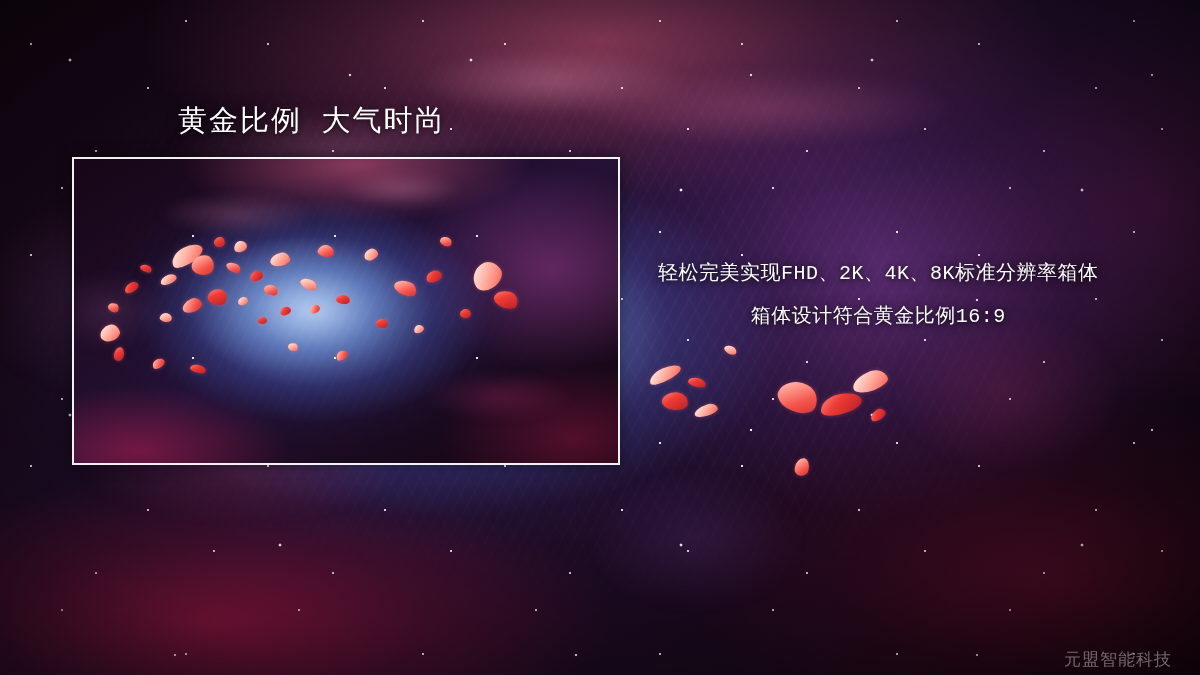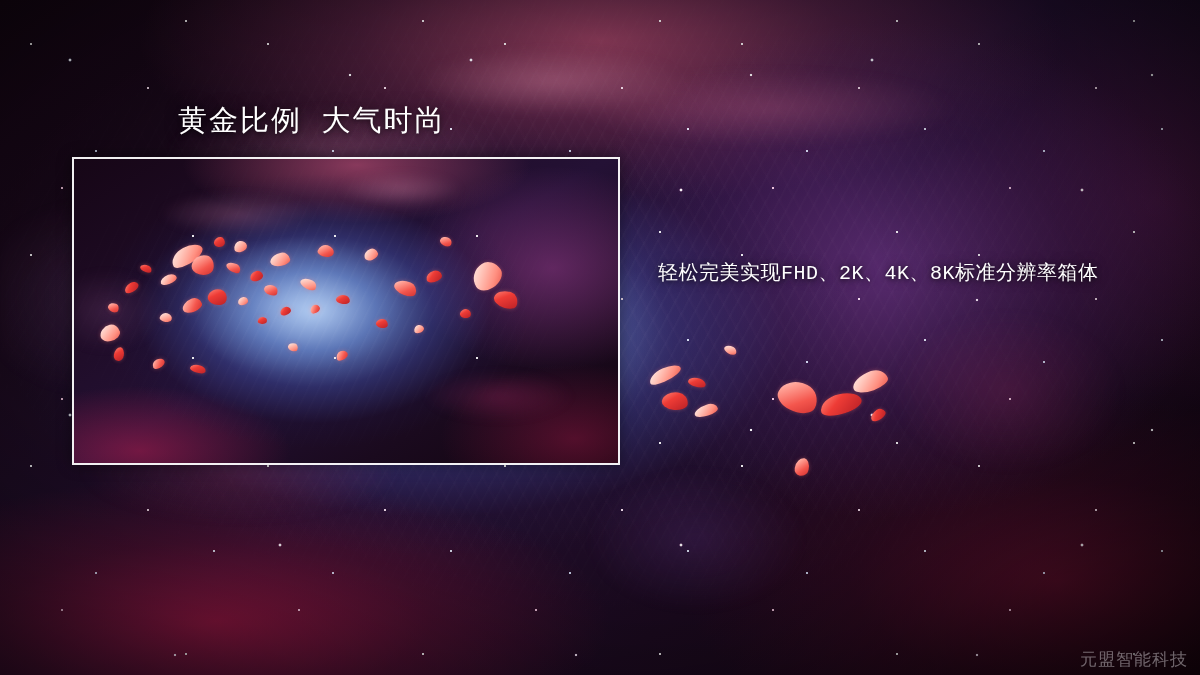--- a/index.html
+++ b/index.html
@@ -303,17 +303,18 @@
         <div class="petal deep" style="left: 386px; top: 150px; width: 11px; height: 9px; transform: rotate(8deg);"></div>
         <div class="petal" style="left: 262px; top: 192px; width: 12px; height: 9px; transform: rotate(-22deg); border-radius: 50% 50% 60% 40% / 70% 52% 48% 30%;"></div>
         <div class="petal pale" style="left: 214px; top: 184px; width: 10px; height: 8px; transform: rotate(16deg); border-radius: 62% 38% 48% 52% / 58% 64% 36% 42%;"></div>
       </div>
   </div>
 
   <div id="title" style="left:178px; top:101px;">黄金比例  大气时尚</div>
 
   <div id="body-copy" style="left:658px; top:252px;">
     <div class="body-line">轻松完美实现FHD、2K、4K、8K标准分辨率箱体</div>
+    <div class="body-line">箱体设计符合黄金比例16:9</div>
   </div>
 
-  <div id="watermark" style="left:1064px; top:648px;margin-left:16px;">元盟智能科技</div>
+  <div id="watermark" style="left:1064px; top:648px;">元盟智能科技</div>
 
 </div>
 
 </body></html>

